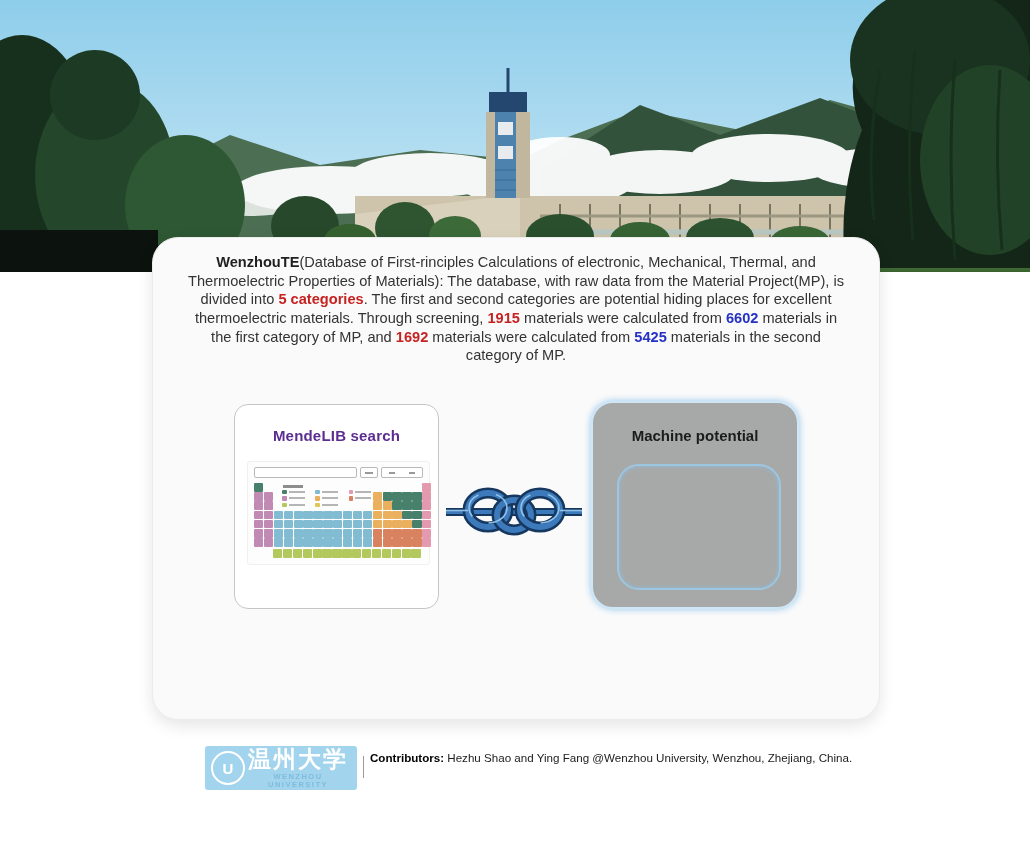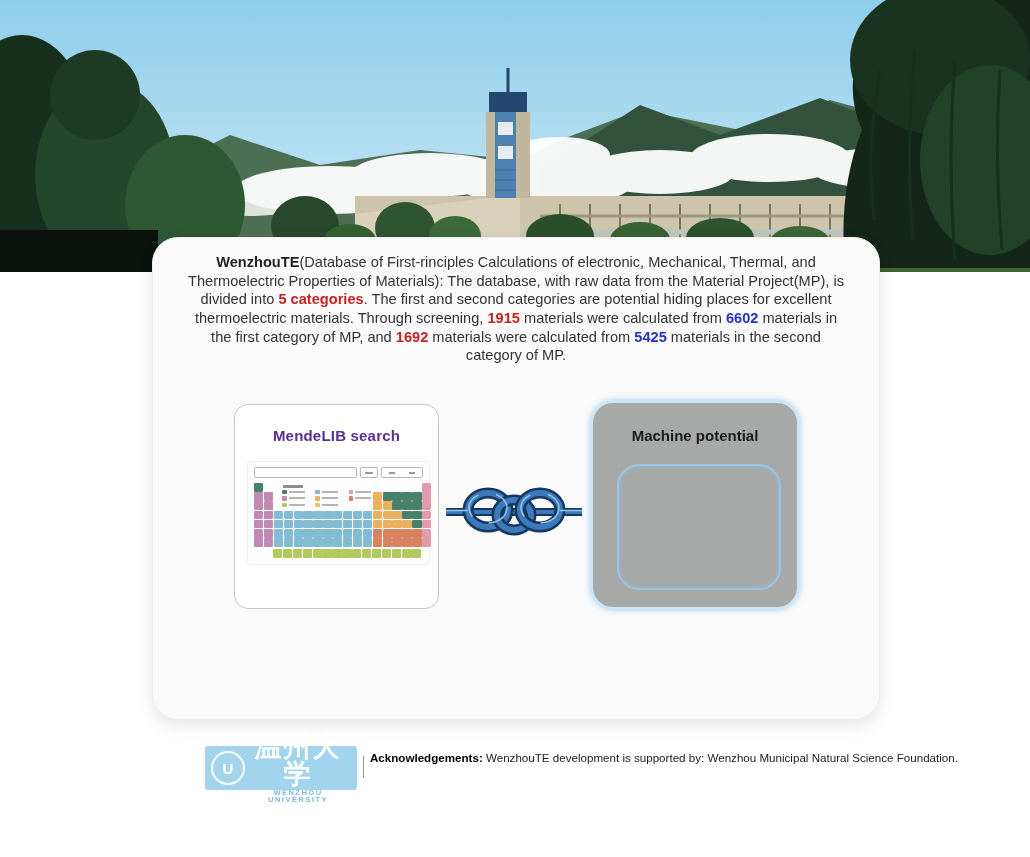--- a/index.html
+++ b/index.html
@@ -60,21 +60,21 @@
   .ml-inner{position:absolute;left:24px;top:61px;width:160px;height:122px;border-radius:22px;
             border:2px solid #9cc6e2;box-shadow:0 0 4px rgba(140,195,235,.8) inset;}
 
   
   .logo{position:absolute;left:205px;top:746px;width:152px;height:44px;background:#a3d4ed;
         border-radius:3px;display:flex;align-items:center;padding:0 6px;box-sizing:border-box;}
   .emblem{width:30px;height:30px;border:2px solid #ffffff;border-radius:50%;color:#ffffff;
           display:flex;align-items:center;justify-content:center;font-size:15px;font-weight:bold;
           flex:0 0 auto;}
   .logo-text{flex:1;text-align:center;color:#ffffff;line-height:1;}
-  .logo-cn{font-size:27px;font-weight:bold;font-family:"DejaVu Sans",sans-serif;letter-spacing:2px;}
+  .logo-cn{font-size:23px;font-weight:bold;font-family:"DejaVu Sans",sans-serif;letter-spacing:2px;}
   .logo-en{font-size:7.5px;color:#7dbcdd;letter-spacing:1.5px;margin-top:2px;font-weight:bold;}
   .footer-sep{position:absolute;left:363px;top:756px;width:1px;height:22px;background:#9a9a9a;}
   .credits{position:absolute;left:370px;top:751px;font-size:11.6px;color:#1b1b1b;}
   .credits p{margin:0 0 9px 0;line-height:1.15;}
   .credits b{color:#000;}
   .copyright{position:absolute;left:0;top:793px;width:1030px;margin:0;text-align:center;
              font-size:11.6px;color:#1b1b1b;}
 </style>
 </head>
 <body>
@@ -409,16 +409,16 @@
 
   <div class="logo">
     <div class="emblem">U</div>
     <div class="logo-text">
       <div class="logo-cn">温州大学</div>
       <div class="logo-en">WENZHOU UNIVERSITY</div>
     </div>
   </div>
   <div class="footer-sep"></div>
   <div class="credits">
-    <p><b>Acknowledgements:</b><span> WenzhouTE development is supported by: Wenzhou Municipal Natural Science Foundation.</span></p>
+    <p><b>Contributors:</b><span> Hezhu Shao and Ying Fang @Wenzhou University, Wenzhou, Zhejiang, China.</span></p>
   </div>
 
 </div>
 
 </body></html>

